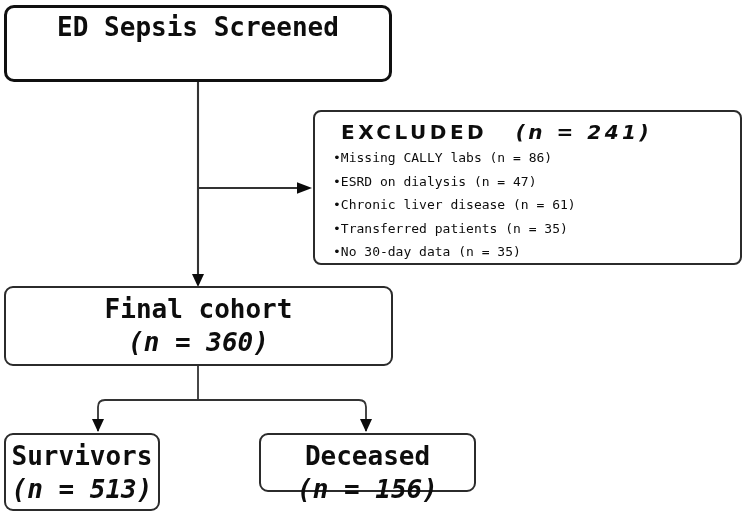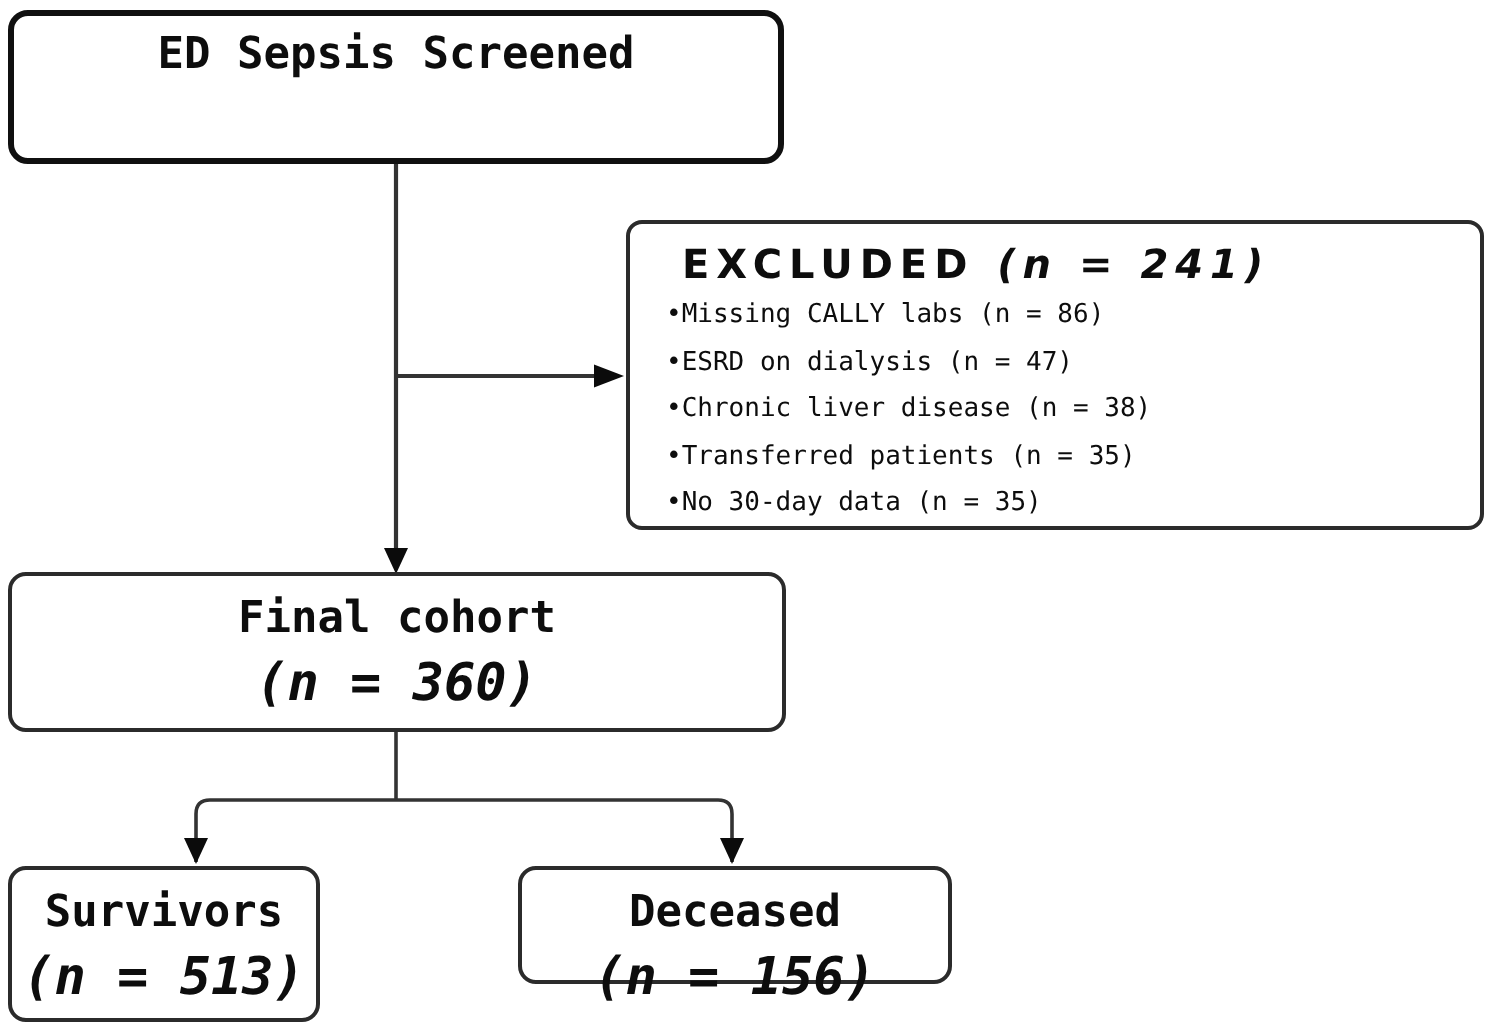--- a/index.html
+++ b/index.html
@@ -27,21 +27,21 @@
 
   .box {
     position: absolute;
     box-sizing: border-box;
     background: var(--background, #ffffff);
     border: 2px solid var(--box-border, #2b2b2b);
     border-radius: 9px;
     text-align: center;
   }
   .box-title {
-    font-size: 22px;
+    font-size: 26px;
     font-weight: bold;
     line-height: 33px;
     white-space: nowrap;
   }
   .box-n {
     font-size: 26px;
     font-weight: bold;
     font-style: italic;
     line-height: 33px;
     white-space: nowrap;
@@ -79,21 +79,21 @@
   }
   .ex-heading {
     padding: 7px 0 0 26px;
     font-family: "DejaVu Sans", "Liberation Sans", sans-serif;
     font-size: 20px;
     font-weight: bold;
     line-height: 27px;
     letter-spacing: 3.5px;
     white-space: nowrap;
   }
-  .ex-n { font-style: italic; margin-left: 1px; }
+  .ex-n { font-style: italic; margin-left: 18px; }
   .ex-list {
     padding-left: 18px;
     font-size: 13px;
     line-height: 23.6px;
   }
   .ex-item { white-space: nowrap; }
   .bullet { display: inline-block; }
 </style>
 </head>
 <body>
@@ -125,21 +125,21 @@
       <span class="ex-n">(n = 241)</span>
     </div>
     <div class="ex-list">
       <div class="ex-item">
         <span class="bullet">•</span><span>Missing CALLY labs (n = 86)</span>
       </div>
       <div class="ex-item">
         <span class="bullet">•</span><span>ESRD on dialysis (n = 47)</span>
       </div>
       <div class="ex-item">
-        <span class="bullet">•</span><span>Chronic liver disease (n = 38)</span>
+        <span class="bullet">•</span><span>Chronic liver disease (n = 61)</span>
       </div>
       <div class="ex-item">
         <span class="bullet">•</span><span>Transferred patients (n = 35)</span>
       </div>
       <div class="ex-item">
         <span class="bullet">•</span><span>No 30-day data (n = 35)</span>
       </div>
     </div>
   </div>
 

